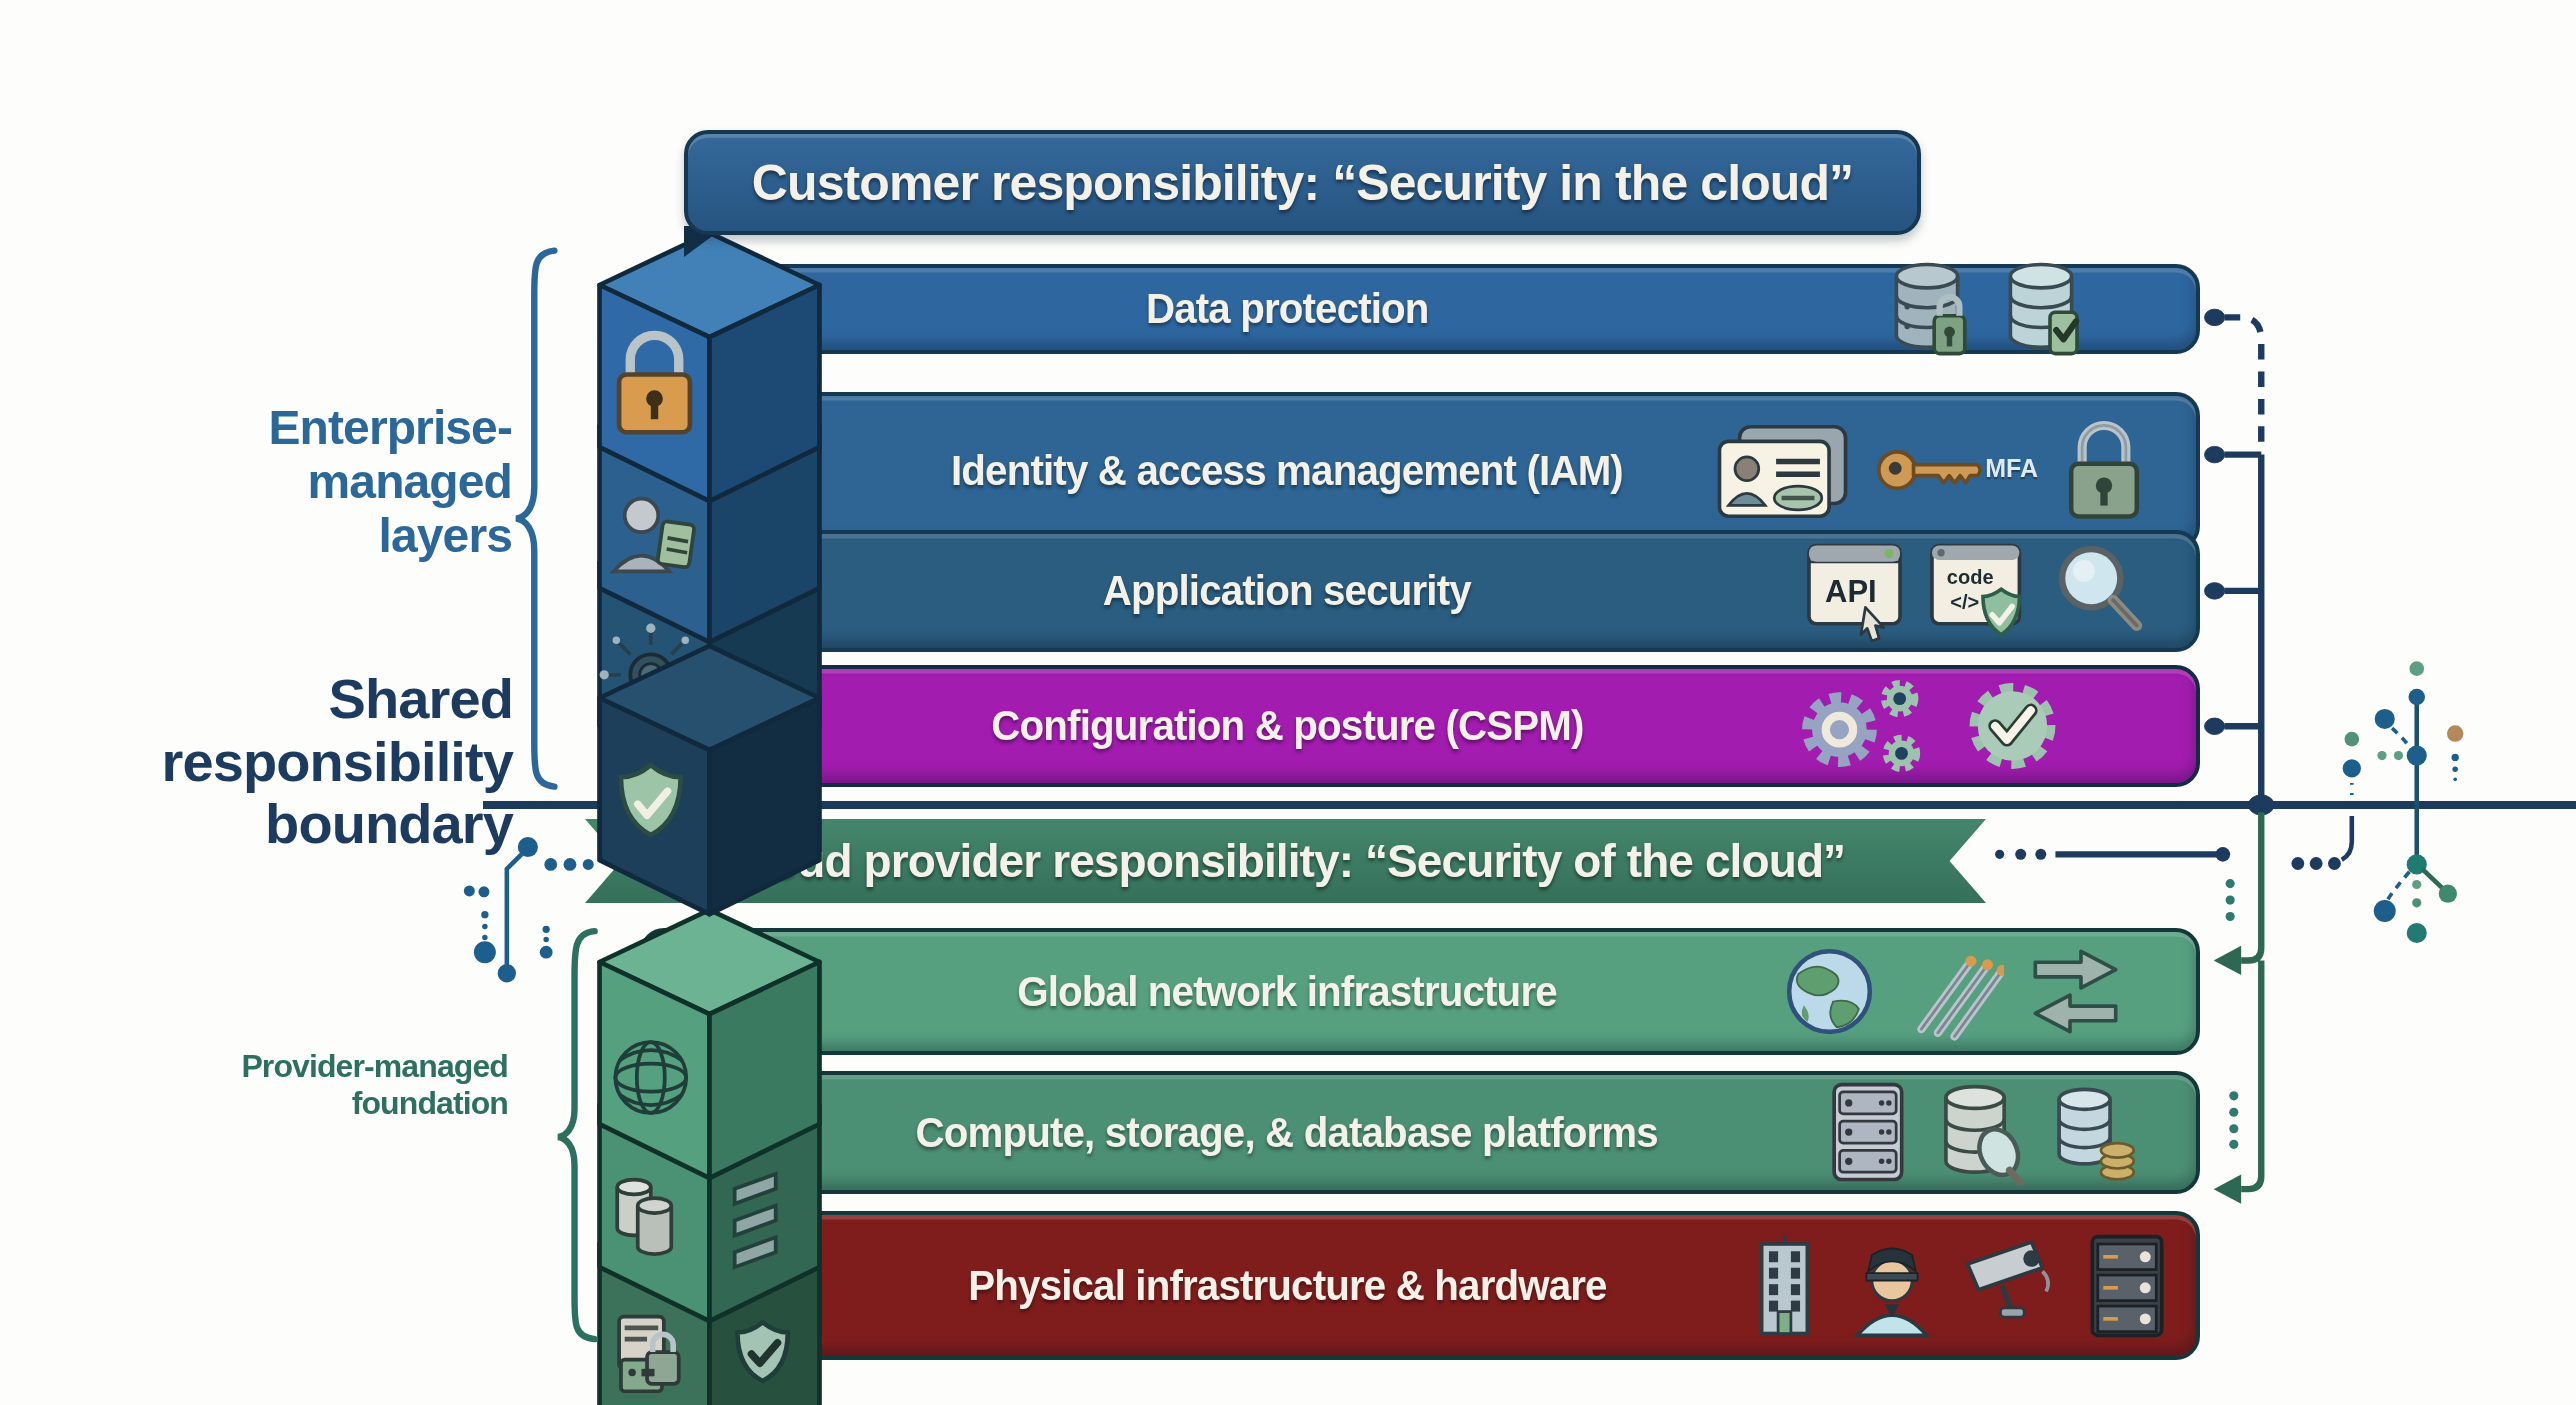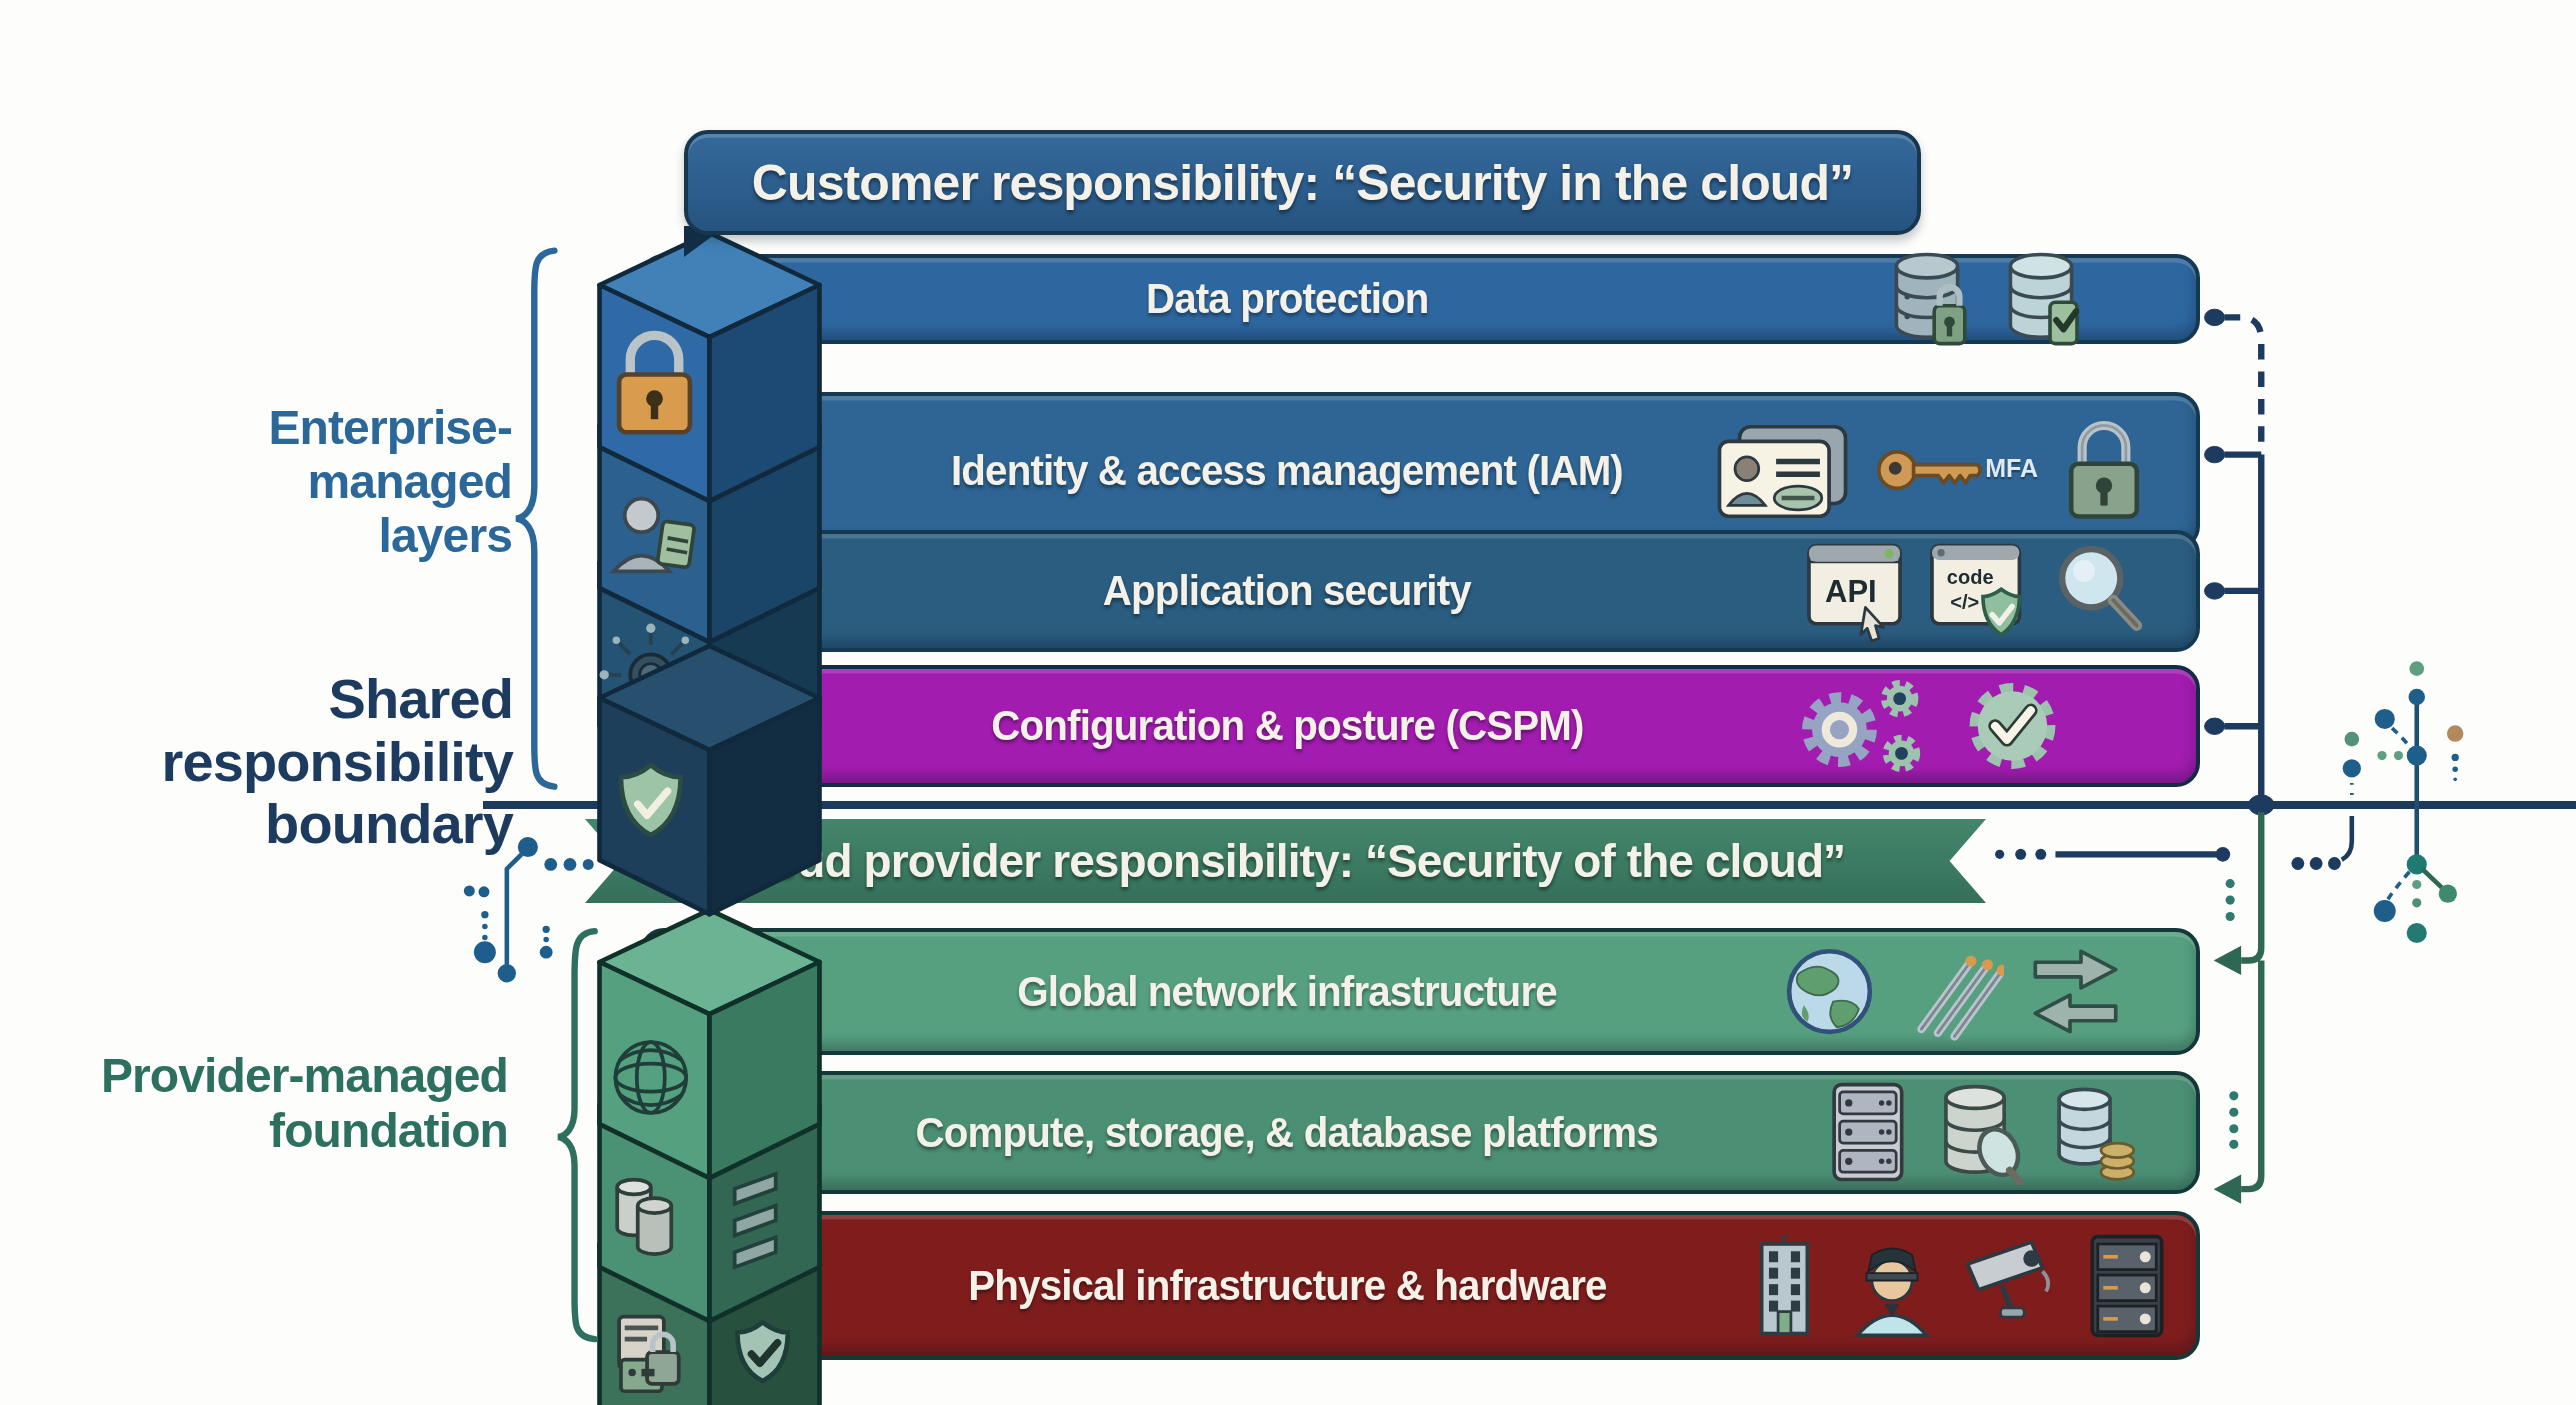--- a/index.html
+++ b/index.html
@@ -24,21 +24,21 @@
        box-shadow:inset 0 4.6px 0 rgba(255,255,255,.16),inset 0 -7.3px 12.8px rgba(0,10,25,.28);z-index:6;}
   .bar-label{color:#f4f1e8;font-size:42px;font-weight:700;letter-spacing:-0.9px;white-space:nowrap;
              text-shadow:0 2.7px 3.7px rgba(0,0,0,.4);transform:scaleX(.96);}
   .icons{position:absolute;top:0;bottom:0;display:flex;align-items:center;gap:24px;z-index:7;}
   .icon-col{display:flex;flex-direction:row;align-items:center;gap:0;}
   .mfa-text{color:#dfeaf2;font-size:25px;font-weight:700;margin-top:-5.5px;text-shadow:0 1.8px 1.8px rgba(0,0,0,.4);}
   
   .side-label{position:absolute;text-align:right;font-weight:700;white-space:pre-line;z-index:3;}
   .lbl-enterprise{left:119px;top:401px;width:393px;font-size:48px;line-height:1.12;color:#2b6899;letter-spacing:-0.9px;}
   .lbl-shared{left:37px;top:668px;width:476px;font-size:56px;line-height:1.12;color:#1d3a5f;letter-spacing:-0.9px;}
-  .lbl-provider{left:78px;top:1048px;width:430px;font-size:48px;line-height:1.15;color:#2d7060;letter-spacing:-0.9px;}
+  .lbl-provider{left:78px;top:1048px;width:430px;font-size:32px;line-height:1.15;color:#2d7060;letter-spacing:-0.9px;}
   .boundary-line{position:absolute;left:483px;top:801px;width:2093px;height:8.2px;background:#1c3a5c;z-index:4;}
   svg{display:block;}
   .decor{position:absolute;left:0;top:0;z-index:30;pointer-events:none;}
   .cube{position:absolute;left:593px;width:233px;height:280px;}
 </style>
 </head>
 <body>
 
 <div class="canvas">
 
@@ -54,21 +54,21 @@
 foundation</div>
 
   <div class="banner banner1">
     <span>Customer responsibility: “Security in the cloud”</span>
   </div>
   <div class="abs banner1-fold"></div>
   <div class="banner banner2">
     <span>Cloud provider responsibility: “Security of the cloud”</span>
   </div>
 
-  <div class="bar" style="top:254px;height:90px;background:#2e67a0;border:4.6px solid #153952;">
+  <div class="bar" style="top:264px;height:90px;background:#2e67a0;border:4.6px solid #153952;">
     <span class="bar-label">Data protection</span>
     <div class="icons" style="right:110px;">
       <svg width="90" height="99" viewBox="0 0 100 110">
         <path d="M16 18 V84 A34 13 0 0 0 84 84 V18" fill="#9fb4bd" stroke="#3a4a52" stroke-width="4"></path>
         <ellipse cx="50" cy="18" rx="34" ry="13" fill="#b7c9cf" stroke="#3a4a52" stroke-width="4"></ellipse>
         <path d="M16 40 A34 13 0 0 0 84 40 M16 62 A34 13 0 0 0 84 62" fill="none" stroke="#3a4a52" stroke-width="4"></path>
         <circle cx="28" cy="52" r="3" fill="#3a4a52"></circle>
           <circle cx="28" cy="74" r="3" fill="#3a4a52"></circle>
         <rect x="58" y="62" width="34" height="42" rx="6" fill="#7ea183" stroke="#2f4a38" stroke-width="4"></rect>
         <path d="M64 62 V52 a11 11 0 0 1 22 0 v10" fill="none" stroke="#aebfc4" stroke-width="7"></path>

